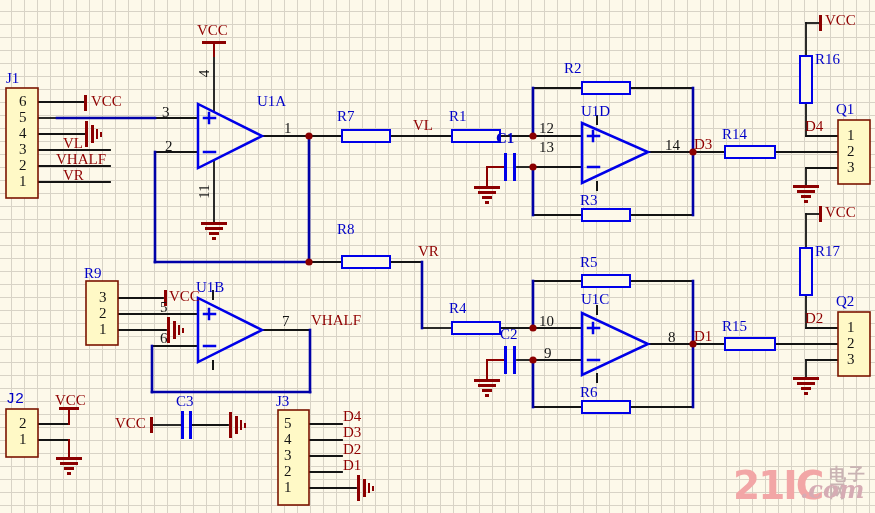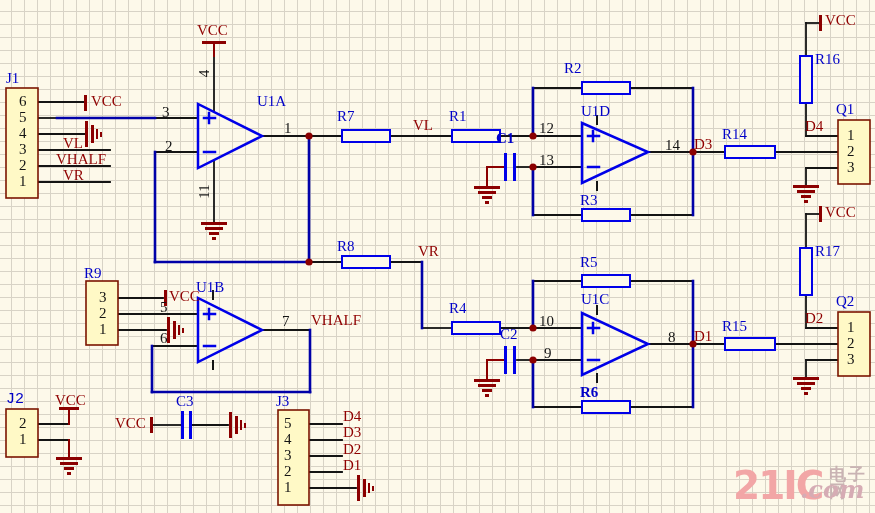--- a/index.html
+++ b/index.html
@@ -220,26 +220,26 @@
       <span class="lbl blue" style="left: 6px; top: 392px; font-family: Liberation Mono, monospace;">J2</span>
       <span class="lbl blue" style="left: 276px; top: 394px; text-align: right;">J3</span>
       <span class="lbl blue" style="left: 836px; top: 102px;">Q1</span>
       <span class="lbl blue" style="left: 836px; top: 294px;">Q2</span>
       <span class="lbl blue" style="left: 257px; top: 86px; margin-top: 8px;">U1A</span>
       <span class="lbl blue" style="left: 196px; top: 280px;">U1B</span>
       <span class="lbl blue" style="left: 581px; top: 292px;">U1C</span>
       <span class="lbl blue" style="left: 581px; top: 104px;">U1D</span>
       <span class="lbl blue" style="left: 337px; top: 109px;">R7</span>
       <span class="lbl blue" style="left: 449px; top: 109px;">R1</span>
-      <span class="lbl blue" style="left: 337px; top: 239px;">R8</span>
+      <span class="lbl blue" style="left: 337px; top: 222px;">R8</span>
       <span class="lbl blue" style="left: 449px; top: 301px;">R4</span>
       <span class="lbl blue" style="left: 564px; top: 61px;">R2</span>
       <span class="lbl blue" style="left: 580px; top: 193px;">R3</span>
       <span class="lbl blue" style="left: 580px; top: 255px;">R5</span>
-      <span class="lbl blue" style="left: 580px; top: 385px; font-weight: bold;">R6</span>
+      <span class="lbl blue" style="left: 580px; top: 385px;">R6</span>
       <span class="lbl blue" style="left: 722px; top: 127px;">R14</span>
       <span class="lbl blue" style="left: 722px; top: 319px;">R15</span>
       <span class="lbl blue" style="left: 815px; top: 52px;">R16</span>
       <span class="lbl blue" style="left: 815px; top: 244px;">R17</span>
       <span class="lbl blue" style="left: 496px; top: 131px; font-weight: bold;">C1</span>
       <span class="lbl blue" style="left: 500px; top: 327px;">C2</span>
       <span class="lbl blue" style="left: 176px; top: 394px;">C3</span>
       <span class="lbl red" style="left: 197px; top: 23px;">VCC</span>
       <span class="lbl red" style="left: 91px; top: 94px;">VCC</span>
       <span class="lbl red" style="left: 169px; top: 289px;">VCC</span>
@@ -264,21 +264,21 @@
       <span class="lbl blk" style="left: 162px; top: 105px;">3</span>
       <span class="lbl blk" style="left: 165px; top: 139px;">2</span>
       <span class="lbl blk" style="left: 284px; top: 121px;">1</span>
       <span class="lbl blk" style="left: 160px; top: 300px;">5</span>
       <span class="lbl blk" style="left: 160px; top: 331px;">6</span>
       <span class="lbl blk" style="left: 282px; top: 314px;">7</span>
       <span class="lbl blk" style="left: 539px; top: 314px;">10</span>
       <span class="lbl blk" style="left: 544px; top: 346px;">9</span>
       <span class="lbl blk" style="left: 668px; top: 330px;">8</span>
       <span class="lbl blk" style="left: 539px; top: 121px;">12</span>
-      <span class="lbl blk" style="left: 539px; top: 153px;">13</span>
+      <span class="lbl blk" style="left: 539px; top: 140px;">13</span>
       <span class="lbl blk" style="left: 665px; top: 138px; font-family: Liberation Serif, serif;">14</span>
       <span class="lbl blk rot" style="left: 201px; top: 66px;">4</span>
       <span class="lbl blk rot" style="left: 197px; top: 184px;">11</span>
       <span class="lbl blk" style="left: 19px; top: 94px;">6</span>
       <span class="lbl blk" style="left: 19px; top: 110px;">5</span>
       <span class="lbl blk" style="left: 19px; top: 126px;">4</span>
       <span class="lbl blk" style="left: 19px; top: 142px;">3</span>
       <span class="lbl blk" style="left: 19px; top: 158px;">2</span>
       <span class="lbl blk" style="left: 19px; top: 174px;">1</span>
       <span class="lbl blk" style="left: 99px; top: 290px;">3</span>

